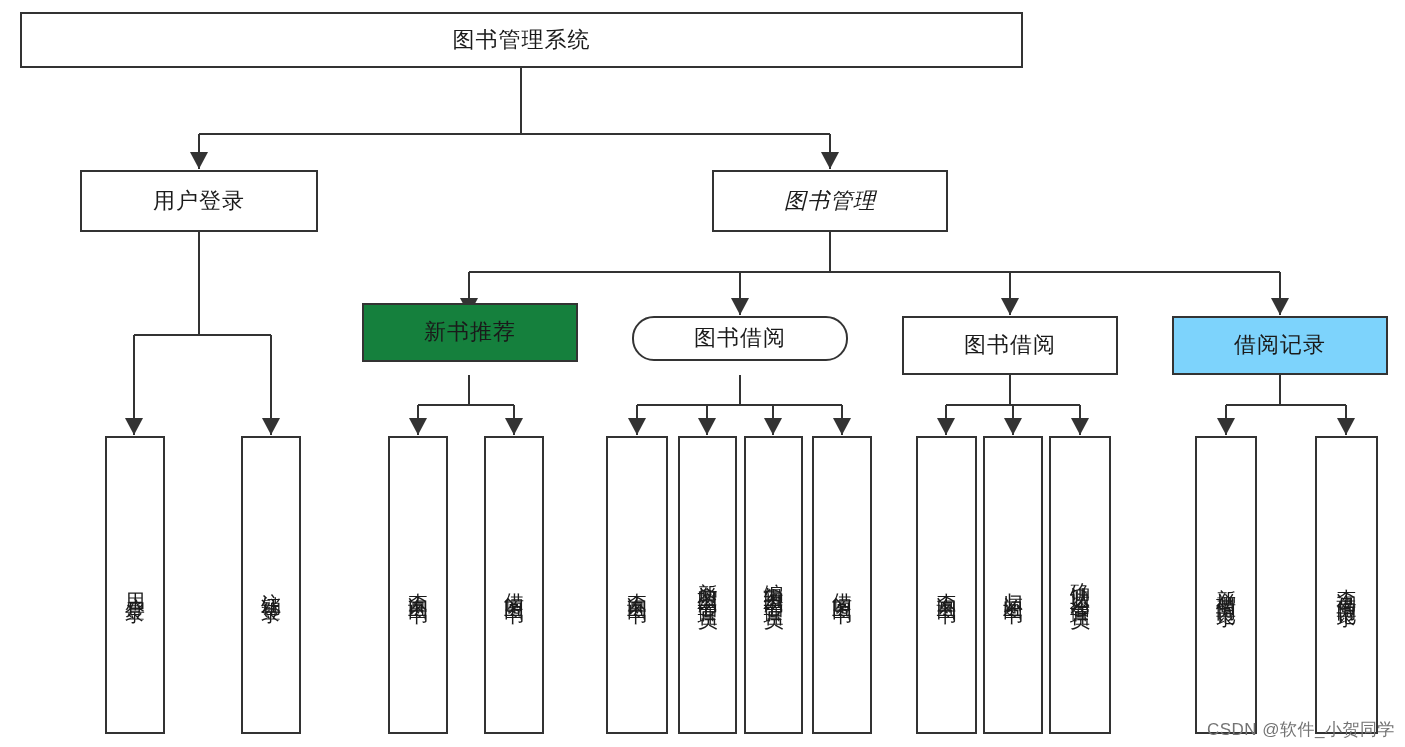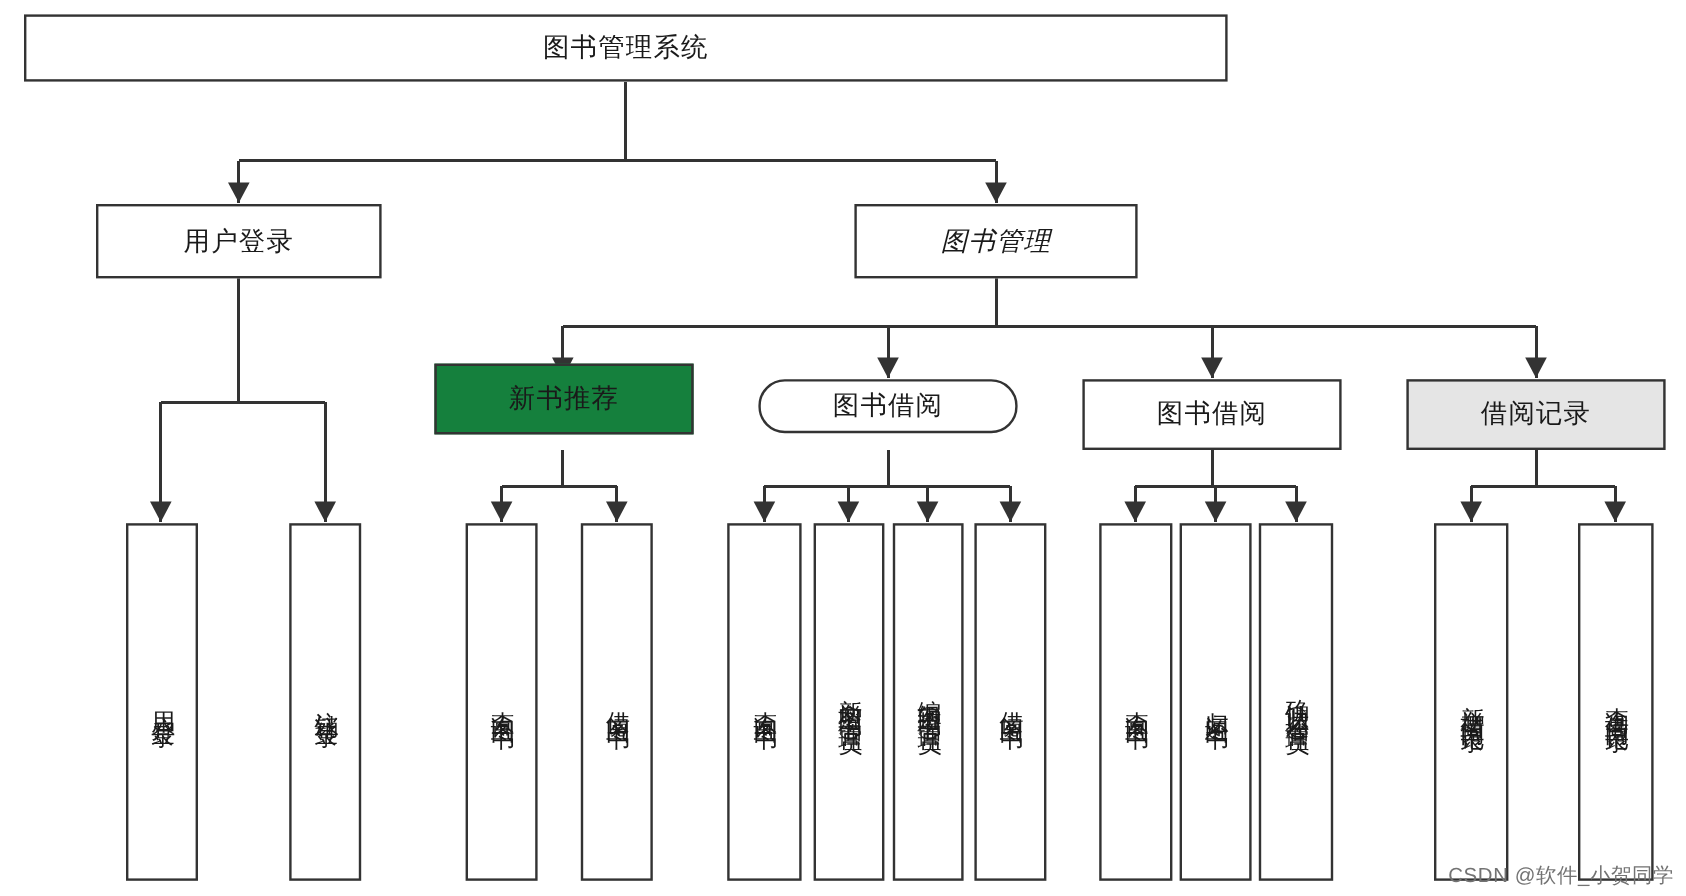--- a/index.html
+++ b/index.html
@@ -137,21 +137,21 @@
 
   <div class="node horizontal" style="left: 362px; top: 303px; width: 216px; height: 59px; border-color: rgb(51, 51, 51); background: #15803d; color: rgb(26, 26, 26); font-family: Liberation Serif, serif;">
     <span>新书推荐</span>
   </div>
   <div class="node horizontal" style="left: 632px; top: 316px; width: 216px; height: 45px; border-color: rgb(51, 51, 51); background: rgb(255, 255, 255); color: rgb(26, 26, 26); border-radius: 22px;">
     <span>图书借阅</span>
   </div>
   <div class="node horizontal" style="left: 902px; top: 316px; width: 216px; height: 59px; border-color: rgb(51, 51, 51); background: rgb(255, 255, 255); color: rgb(26, 26, 26);">
     <span>图书借阅</span>
   </div>
-  <div class="node horizontal" style="left: 1172px; top: 316px; width: 216px; height: 59px; border-color: rgb(51, 51, 51); background: #e5e5e5; color: rgb(26, 26, 26);">
+  <div class="node horizontal" style="left: 1172px; top: 316px; width: 216px; height: 59px; border-color: rgb(51, 51, 51); background: #7dd3fc; color: rgb(26, 26, 26);">
     <span>借阅记录</span>
   </div>
 
   <div class="node vertical" style="left: 105px; top: 436px; width: 60px; height: 298px; border-color: rgb(51, 51, 51); background: rgb(255, 255, 255); color: rgb(26, 26, 26);">
     <span class="vtext">用户登录</span>
   </div>
   <div class="node vertical" style="left: 241px; top: 436px; width: 60px; height: 298px; border-color: rgb(51, 51, 51); background: rgb(255, 255, 255); color: rgb(26, 26, 26);">
     <span class="vtext">注销登录</span>
   </div>
 

